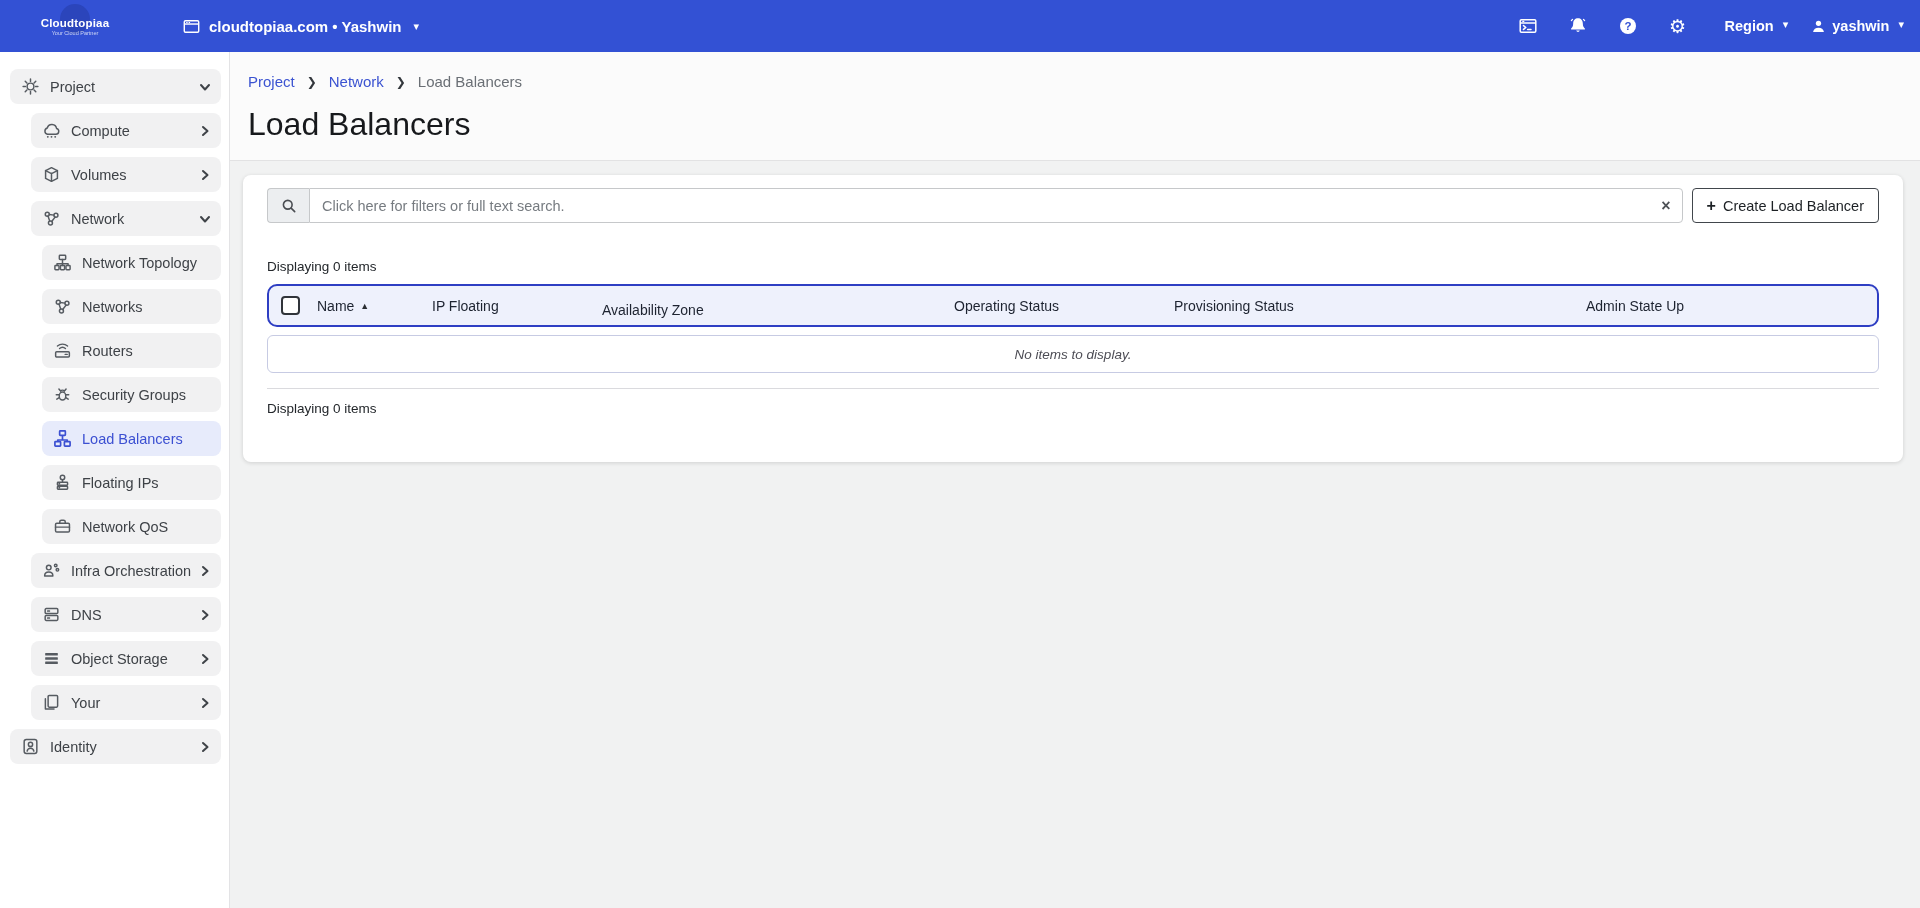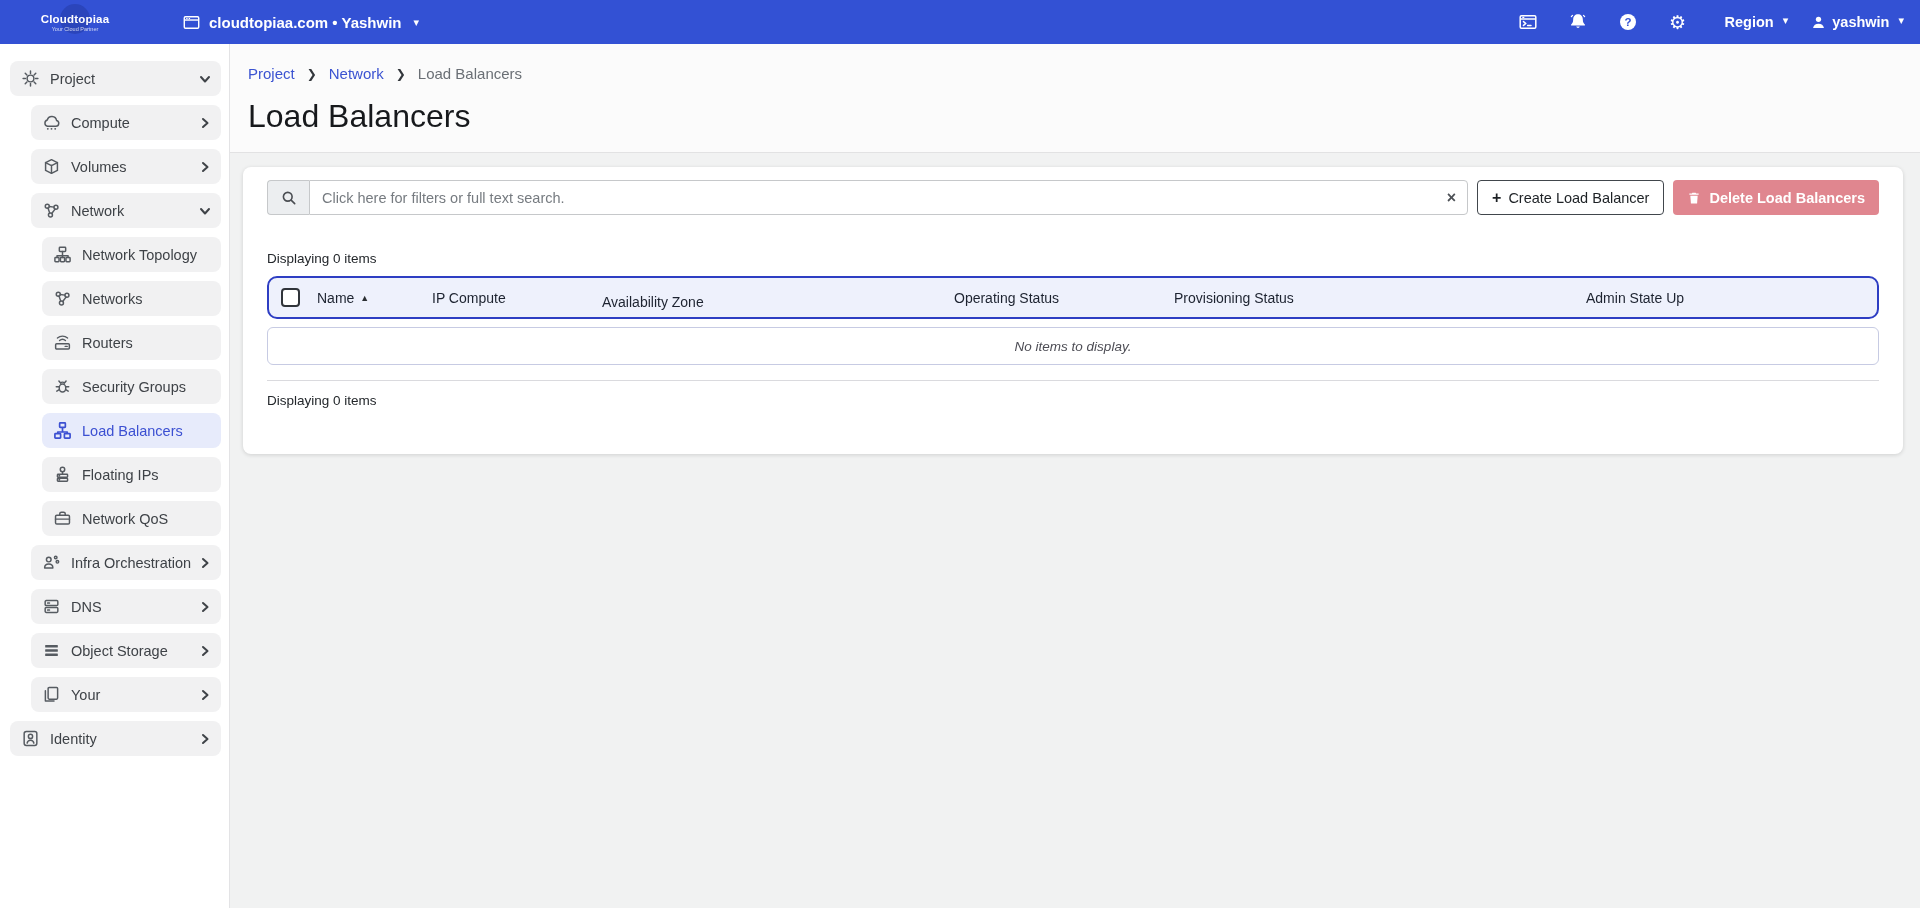--- a/index.html
+++ b/index.html
@@ -1,20 +1,20 @@
 <!DOCTYPE html>
 <html><head>
 <meta charset="utf-8">
 <style>
   * { margin:0; padding:0; box-sizing:border-box; }
   html,body { width:1920px; height:908px; overflow:hidden; background:#fff;
     font-family:"Liberation Sans","DejaVu Sans",sans-serif; }
 
   
-  .navbar { height:44px; background:#3351d4; display:flex; align-items:center; color:#fff; position:relative; }
+  .navbar { height:52px; background:#3351d4; display:flex; align-items:center; color:#fff; position:relative; }
   .logo { width:150px; display:flex; flex-direction:column; align-items:center; justify-content:center; position:relative; height:100%; cursor:pointer; }
   .logo::before { content:""; position:absolute; width:30px; height:30px; border-radius:50%; background:#2b45bb; top:4px; left:60px; }
   .logo-title { position:relative; font-size:11.5px; font-weight:bold; letter-spacing:.2px; }
   .logo-tag { position:relative; font-size:5.5px; color:rgba(255,255,255,.75); margin-top:1px; }
   .domain { display:flex; align-items:center; gap:8px; margin-left:32px; font-size:15px; font-weight:bold; cursor:pointer; }
   .domain .nav-svg { width:19px; height:19px; display:block; }
   .caret { font-size:11px; margin-left:4px; }
   .nav-right { margin-left:auto; display:flex; align-items:center; gap:0; padding-right:16px; }
   .nav-icon-btn { width:50px; display:flex; justify-content:center; align-items:center; cursor:pointer; }
   .nav-icon-btn svg { width:20px; height:20px; display:block; }
@@ -385,43 +385,34 @@
                   </svg>
                 </span>
             </div>
             <input class="search-input" value="" placeholder="Click here for filters or full text search." style="">
             <button class="clear-btn">×</button>
           </div>
           <button class="btn btn-create">
             <span class="plus">+</span>
             <span>Create Load Balancer</span>
           </button>
-          <button class="btn btn-delete">
-            <span style="display:flex;">
-                <svg viewBox="0 0 16 16" fill="#fff">
-                  <path d="M6.1 1.9h3.8l.5 1h2.9v1.4H2.7V2.9h2.9z"></path>
-                  <path d="M3.8 5.4h8.4l-.7 8.9H4.5z"></path>
-                </svg>
-              </span>
-            <span>Delete Load Balancers</span>
-          </button>
         </div>
 
         <div class="displaying">Displaying 0 items</div>
 
         <div class="table-head" id="table-head">
           <div class="cb-cell">
             <div class="checkbox"></div>
           </div>
         <div class="th-cell" style="width: 115px;">
               <span>Name</span>
               <span class="sort-arrow">▲</span>
             </div>
             <div class="th-cell" style="width: 170px;">
-              <span>IP Compute</span>
+              <span>IP Floating</span>
             </div>
             <div class="th-cell" style="width: 352px; margin-top: 8px;">
               <span>Availability Zone</span>
             </div>
             <div class="th-cell" style="width: 220px;">
               <span>Operating Status</span>
             </div>
             <div class="th-cell" style="width: 412px;">
               <span>Provisioning Status</span>
             </div>

